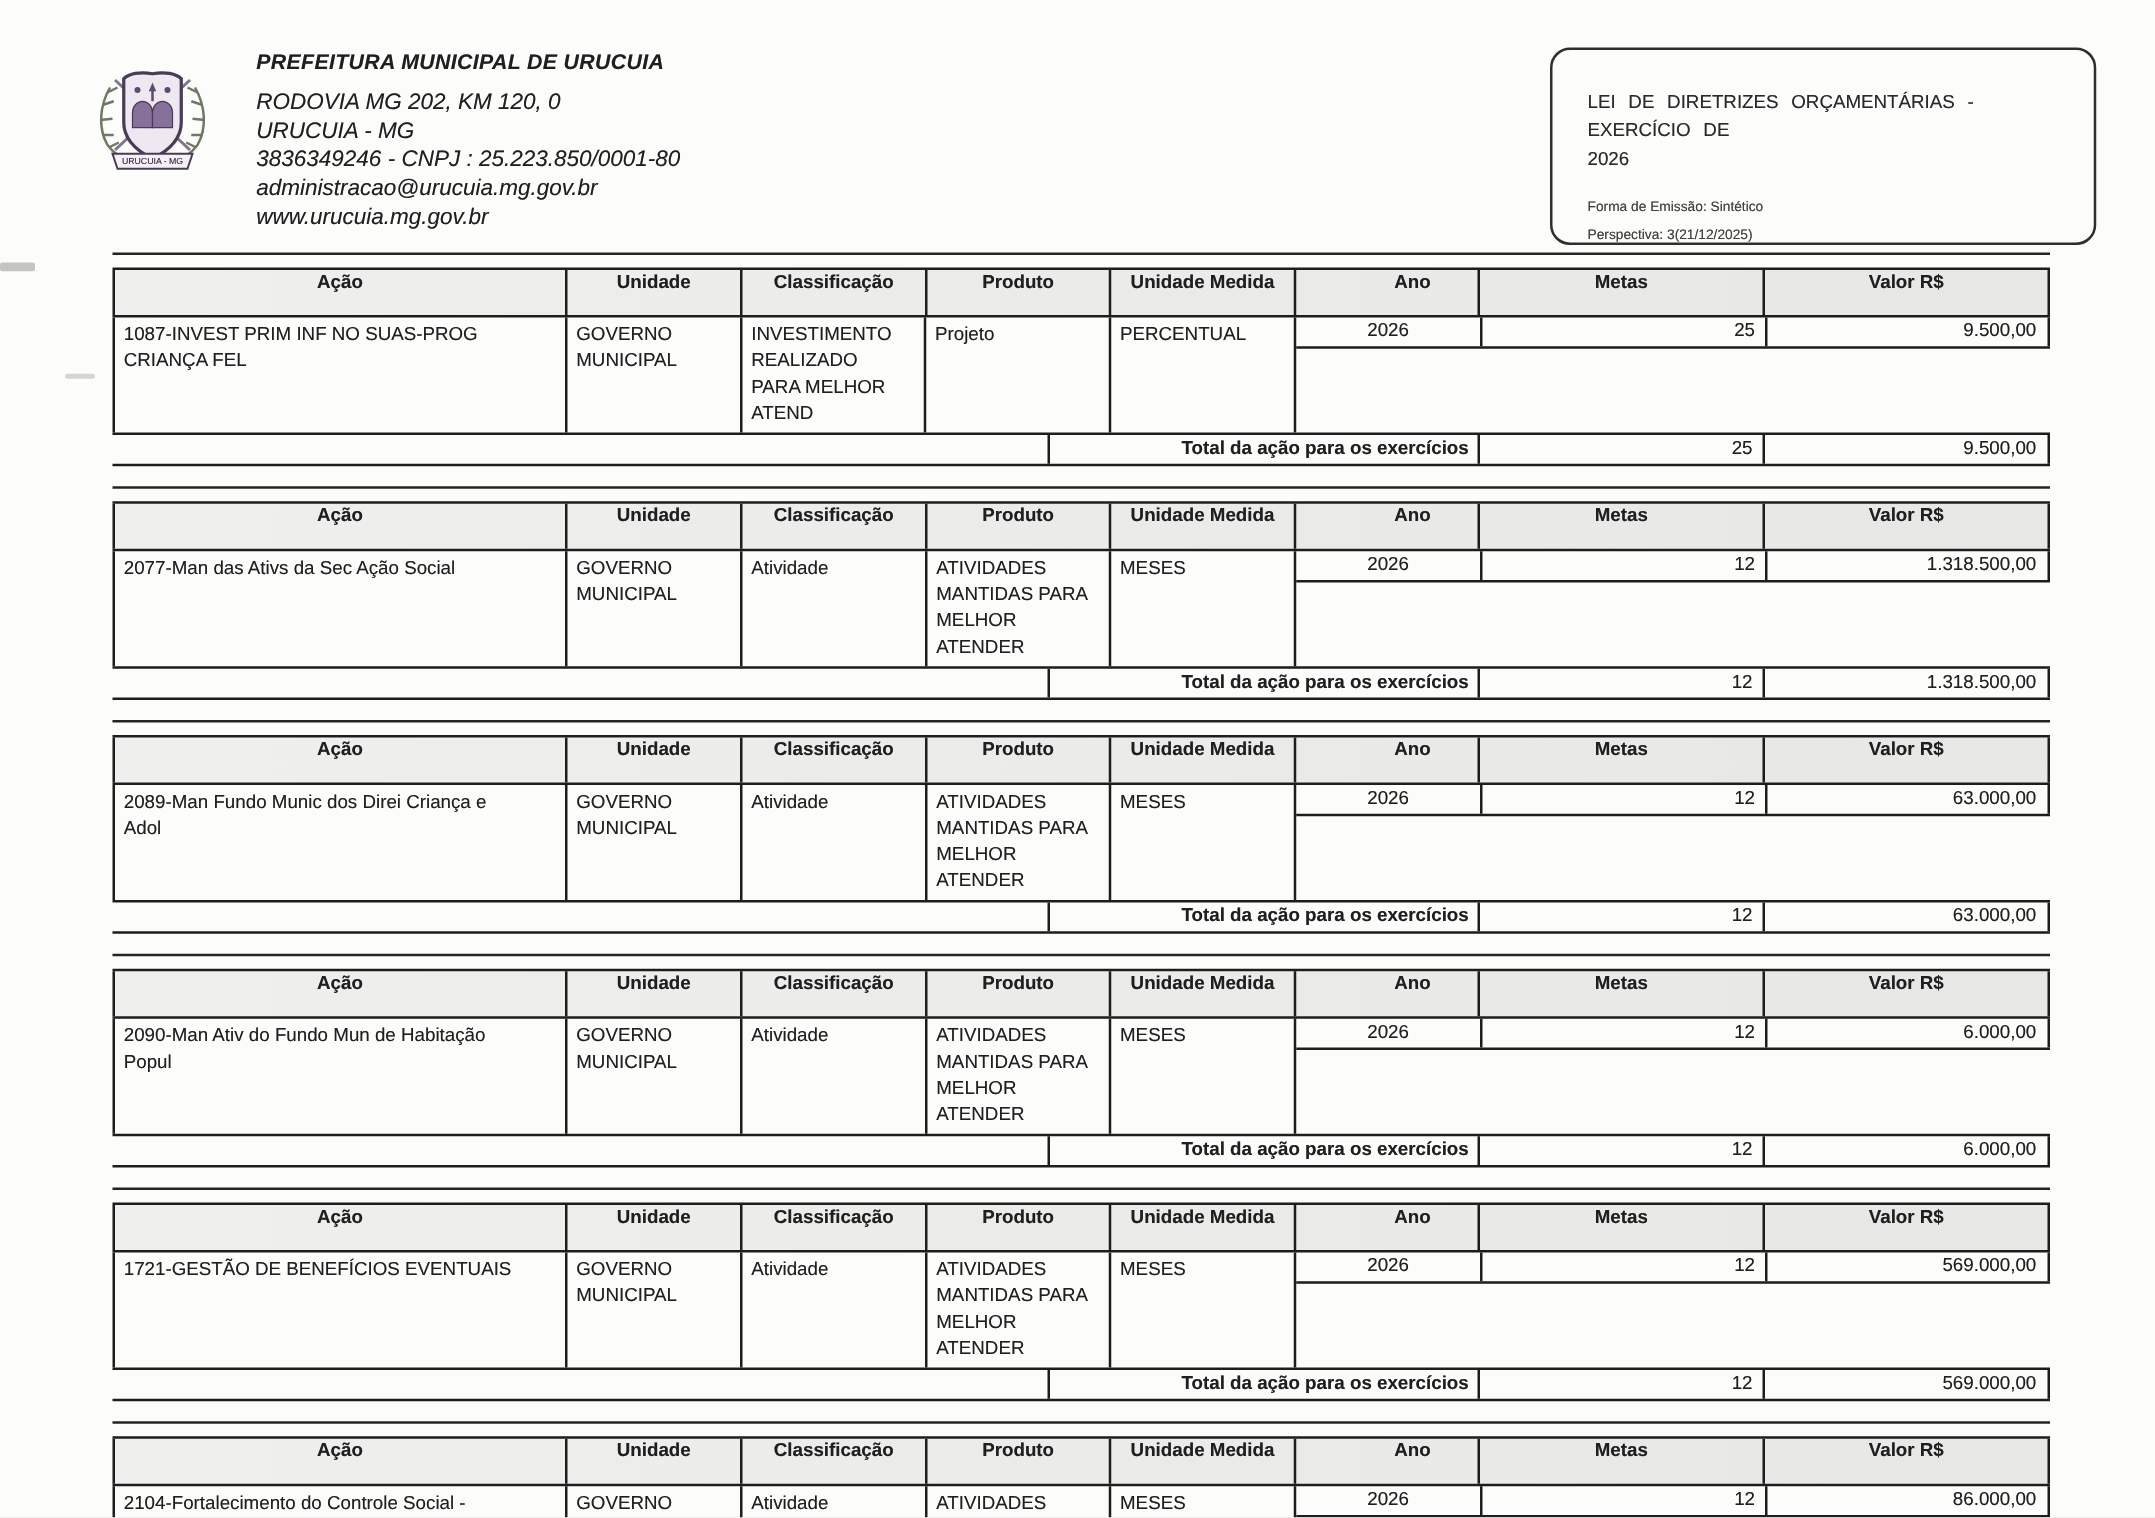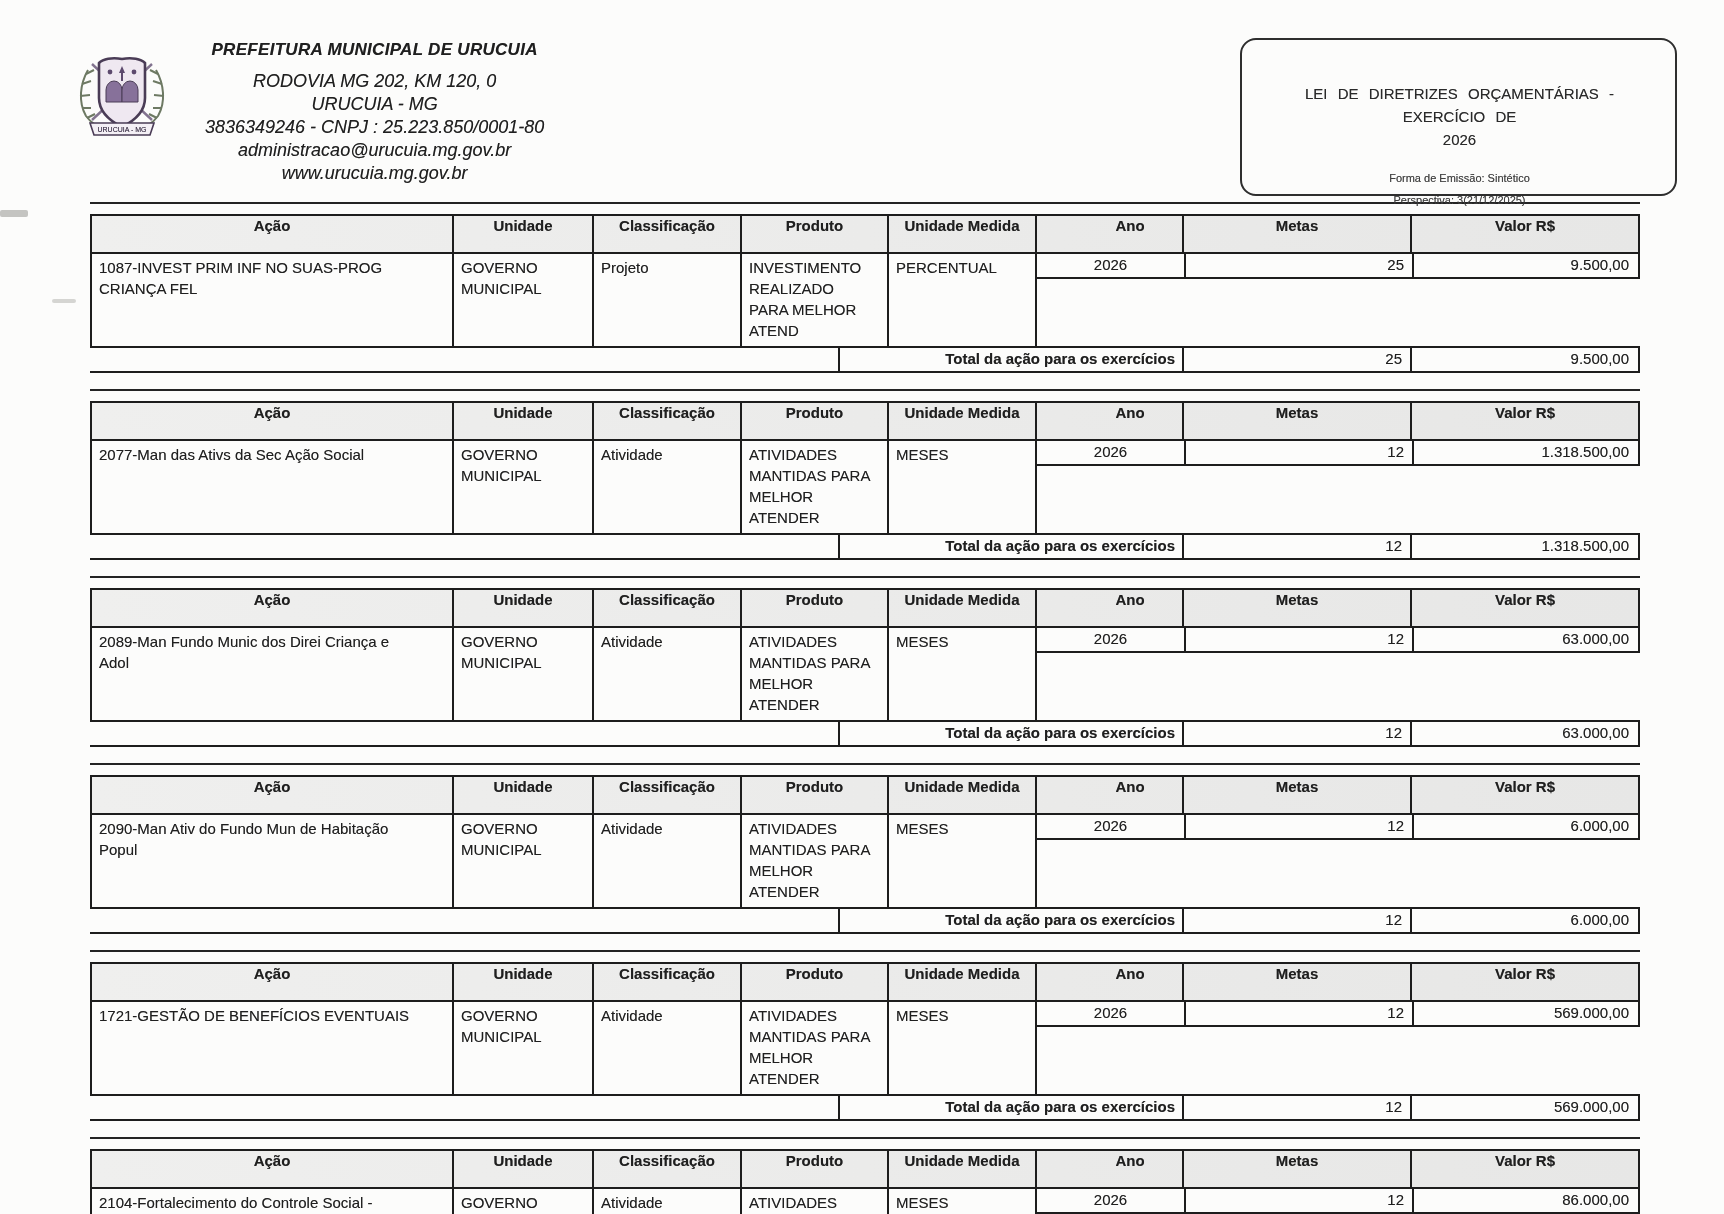--- a/index.html
+++ b/index.html
@@ -6,32 +6,32 @@
   .page{
     position:relative;
     width:1724px;height:1214px;
     background:#fcfcfb;
     overflow:hidden;
     font-family:"Liberation Sans","DejaVu Sans",sans-serif;
     color:#1f1f1f;
     text-shadow:0 0 .4px rgba(20,20,20,.45);
   }
   
-  .page-header{position:relative;height:202px;text-align:center;}
+  .page-header{position:relative;height:202px;}
   .logo{position:absolute;left:72px;top:50px;width:100px;height:92px;}
   .org-block{position:absolute;left:205px;top:40px;font-style:italic;}
   .org-name{font-size:17px;font-weight:bold;letter-spacing:.3px;margin-bottom:10px;}
   .org-line{font-size:18px;line-height:23px;}
   .report-box{
     position:absolute;left:1240px;top:38px;width:437px;height:158px;
     border:2.5px solid #2e2e2e;border-radius:16px;
     box-sizing:border-box;padding:30px 26px 0 28px;
     background:#fcfcfb;
   }
-  .report-title{font-size:15px;line-height:23px;word-spacing:6px;white-space:pre-line;color:#2a2a2a;margin-top:12px;}
+  .report-title{font-size:15px;line-height:23px;word-spacing:6px;white-space:pre-line;color:#2a2a2a;}
   .report-meta{font-size:11px;line-height:22px;color:#404040;}
   .report-meta.first{margin-top:16px;}
   
   .blocks{margin-left:90px;width:1550px;}
   .block{margin-top:16px;}
   .block:first-child{margin-top:0;}
   .pre-rule{height:2px;background:#242424;margin-bottom:10px;}
   .tbl{width:1550px;font-size:15px;}
   .thead{
     display:flex;box-sizing:border-box;height:40px;
@@ -132,25 +132,25 @@
           <div class="hcell w-um">Unidade Medida</div>
           <div class="hcell w-ano">Ano</div>
           <div class="hcell w-metas">Metas</div>
           <div class="hcell w-valor">Valor R$</div>
         </div>
         <div class="trow">
           <div class="cell w-acao">1087-INVEST PRIM INF NO SUAS-PROG
 CRIANÇA FEL</div>
           <div class="cell w-unidade">GOVERNO
 MUNICIPAL</div>
-          <div class="cell w-class">Projeto</div>
           <div class="cell w-produto">INVESTIMENTO
 REALIZADO
 PARA MELHOR
 ATEND</div>
+          <div class="cell w-class">Projeto</div>
           <div class="cell w-um">PERCENTUAL</div>
           <div class="year-area">
             <div class="year-row">
               <div class="ycell y-ano">2026</div>
               <div class="ycell y-metas">25</div>
               <div class="ycell y-valor">9.500,00</div>
             </div>
           </div>
         </div>
         <div class="total-row">

